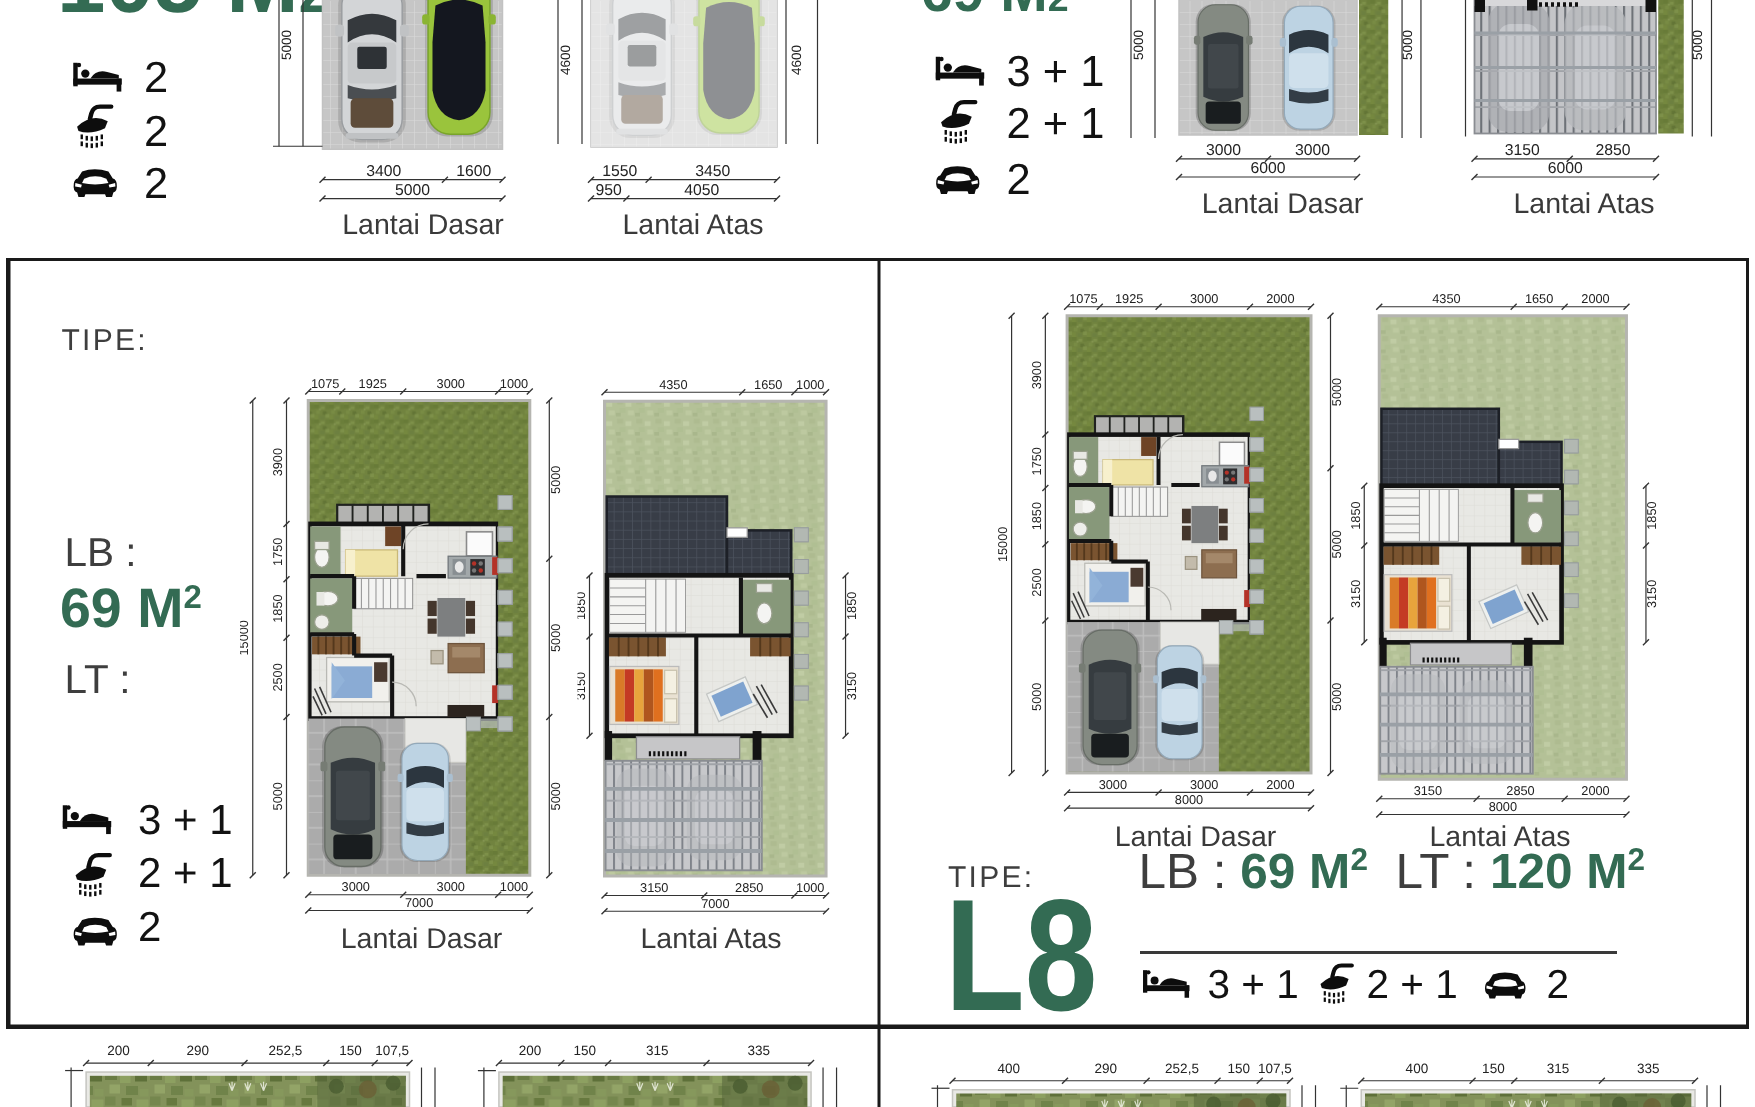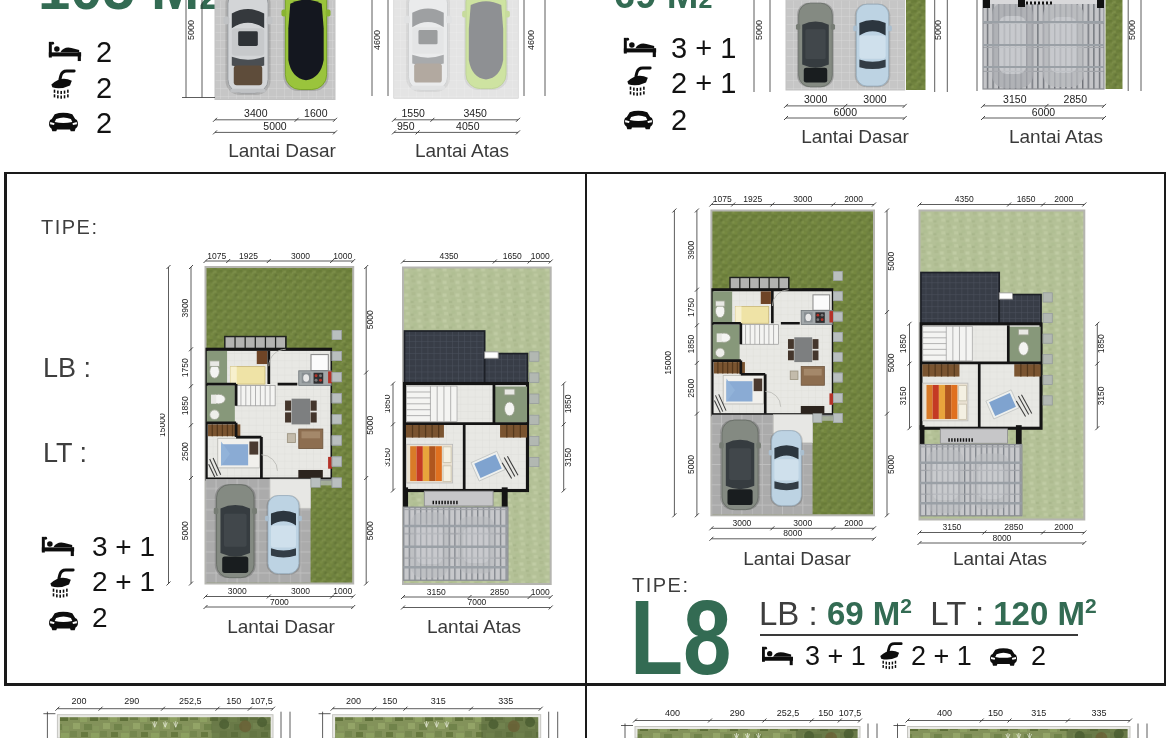--- a/index.html
+++ b/index.html
@@ -528,20 +528,21 @@
 
 <div style="position:absolute;left:1163.5px;top:171.5px;width:2.5px;height:514px;background:#1a1a1a"></div>
 
 <div style="position:absolute;left:584.5px;top:171.5px;width:2px;height:566.5px;background:#1a1a1a"></div>
 
 <div class="lbl" style="left:41px;top:217px;font-size:20px;letter-spacing:1.5px;color:#3e3e3e">TIPE:</div>
 
 
 <div class="lbl" style="left:43px;top:355px;font-size:27px;color:#3e3e3e">LB :</div>
 
+<div class="grntx" style="position:absolute;left:40px;top:385px;font-size:37px">69 M<sup style="font-size:22px">2</sup></div>
 
 <div class="lbl" style="left:43px;top:440px;font-size:27px;color:#3e3e3e">LT :</div>
 
 
 <svg style="position:absolute;left:41px;top:535px" width="34" height="24">
       <use href="#icbed" width="34" height="24"></use>
     </svg>
 <div class="num" style="left:92px;top:531px;font-size:28px">3 + 1</div>
 
 <svg style="position:absolute;left:49px;top:568px" width="26" height="32">
@@ -853,21 +854,21 @@
 </svg>
 
 <div class="lbl" style="left:797px;top:548.5px;transform:translateX(-50%);font-size:19px">Lantai Dasar</div>
 
 <div class="lbl" style="left:1000px;top:548.5px;transform:translateX(-50%);font-size:19px">Lantai Atas</div>
 
 <div class="lbl" style="left:632px;top:575px;font-size:20px;letter-spacing:1.5px;color:#3e3e3e">TIPE:</div>
 
 <div class="grntx" style="position:absolute;left:630px;top:584px;font-size:106px;line-height:1;transform:scaleX(0.82);transform-origin:0 0">L8</div>
 
-<div style="position:absolute;left:759px;top:594px;font-size:33px;white-space:nowrap"><span style="color:#3e3e3e">LB : </span><span class="grntx">69 M<sup style="font-size:21px">2</sup></span><span style="color:#3e3e3e">&nbsp; LT : </span><span class="grntx">120 M<sup style="font-size:21px">2</sup></span></div>
+<div style="position:absolute;left:759px;top:562px;font-size:33px;white-space:nowrap"><span style="color:#3e3e3e">LB : </span><span class="grntx">69 M<sup style="font-size:21px">2</sup></span><span style="color:#3e3e3e">&nbsp; LT : </span><span class="grntx">120 M<sup style="font-size:21px">2</sup></span></div>
 
 <div style="position:absolute;left:760px;top:633.5px;width:318px;height:2px;background:#3a3a3a"></div>
 
 <svg style="position:absolute;left:761px;top:645px" width="33" height="23">
       <use href="#icbed" width="33" height="23"></use>
     </svg>
 <div class="num" style="left:805px;top:641px;font-size:27px">3 + 1</div>
 
 <svg style="position:absolute;left:879px;top:642px" width="24" height="29">
       <use href="#icshower" width="24" height="29"></use>

